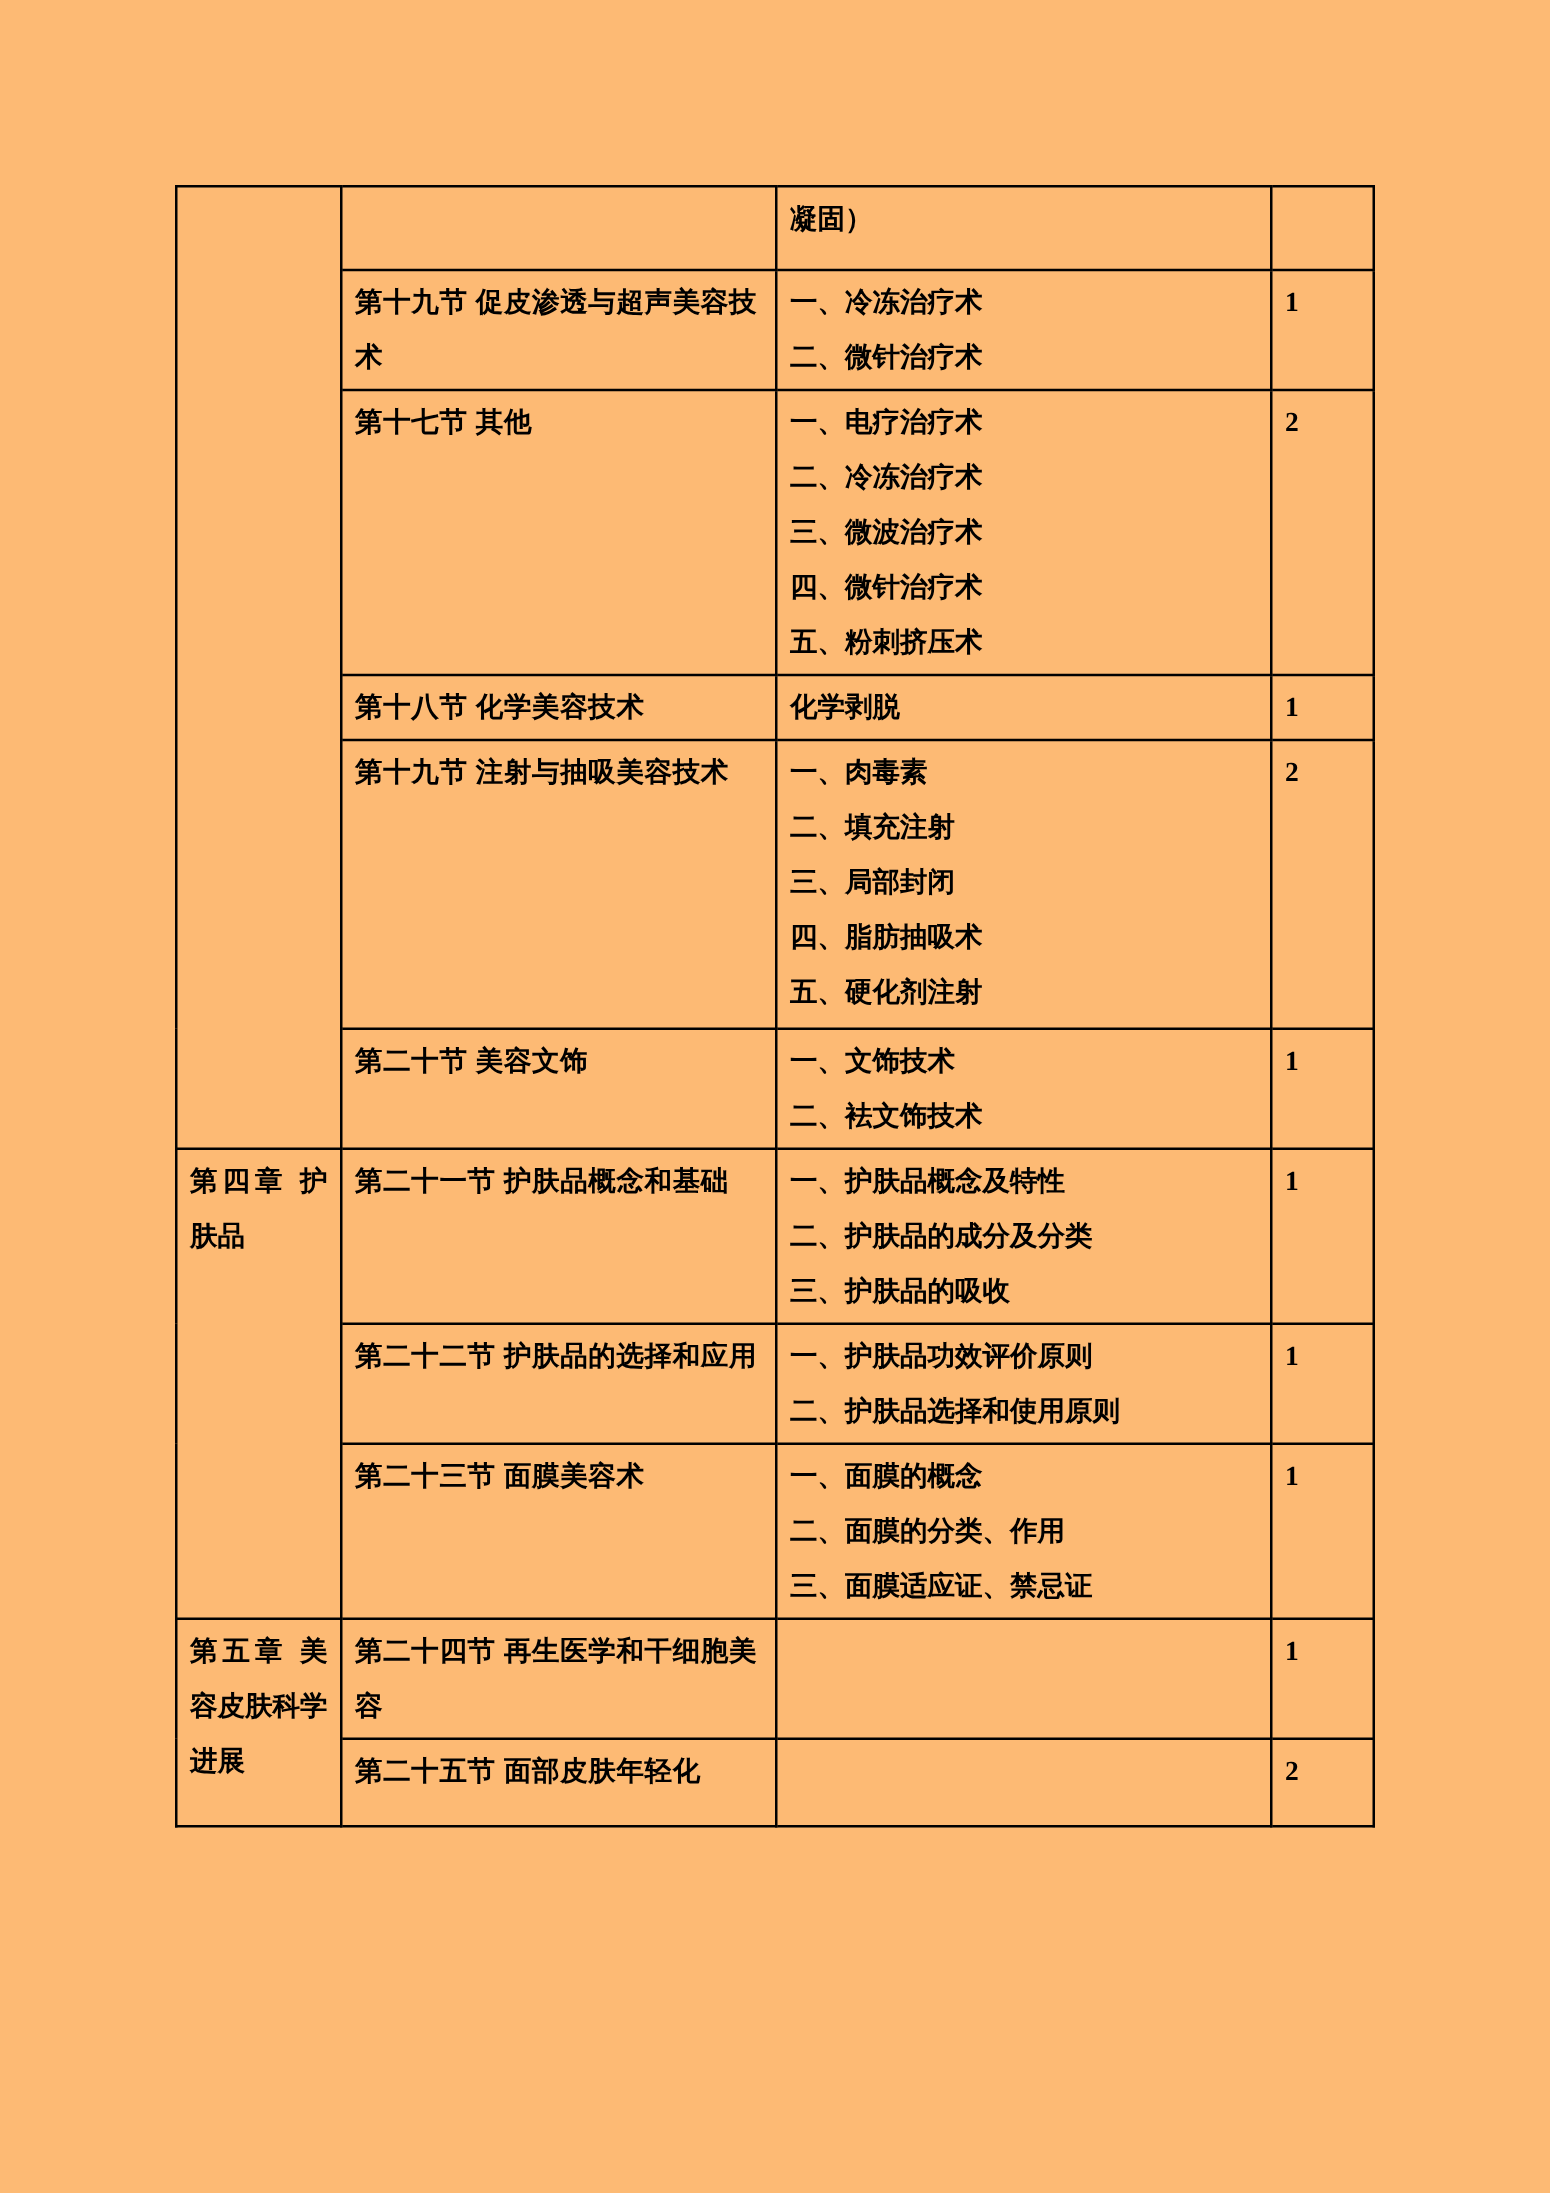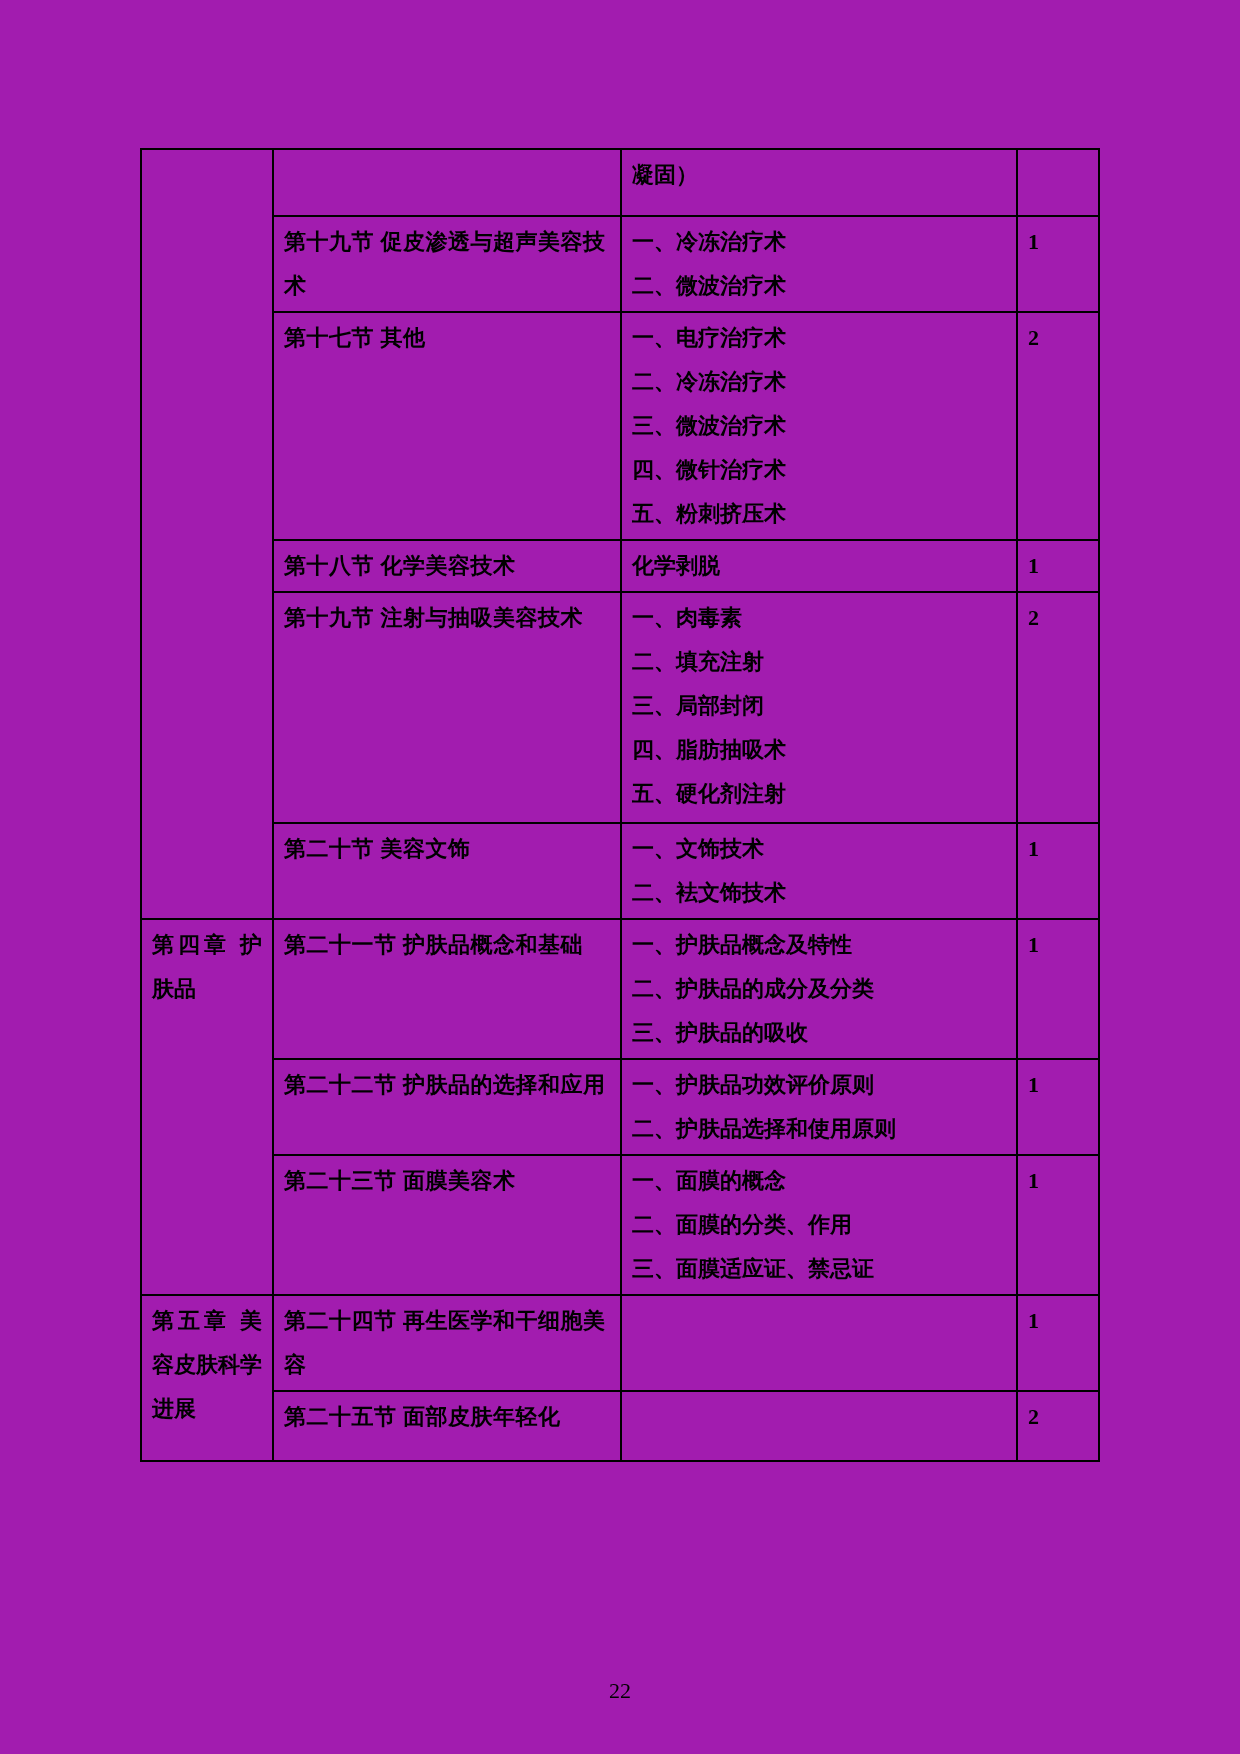--- a/index.html
+++ b/index.html
@@ -10,21 +10,21 @@
   body {
     width: 1240px;
     height: 1754px;
     position: relative;
     font-family: "Liberation Sans", sans-serif;
     color: #000000;
   }
   .doc-page {
     position: absolute;
     inset: 0;
-    background: #a21caf;
+    background: #fdba74;
   }
   table.syllabus {
     position: absolute;
     left: 140px;
     top: 148px;
     width: 958px;
     border-collapse: collapse;
     table-layout: fixed;
   }
   table.syllabus td {
@@ -82,21 +82,21 @@
         <td class="section-cell"></td>
         <td class="content-cell">
             <div class="item-line">凝固）</div>
           </td>
         <td class="hours-cell"></td>
       </tr>
       <tr style="height:92px">
         <td class="section-cell">第十九节 促皮渗透与超声美容技术</td>
         <td class="content-cell">
             <div class="item-line">一、冷冻治疗术</div>
-            <div class="item-line">二、微波治疗术</div>
+            <div class="item-line">二、微针治疗术</div>
           </td>
         <td class="hours-cell">1</td>
       </tr>
       <tr style="height:226px">
         <td class="section-cell">第十七节 其他</td>
         <td class="content-cell">
             <div class="item-line">一、电疗治疗术</div>
             <div class="item-line">二、冷冻治疗术</div>
             <div class="item-line">三、微波治疗术</div>
             <div class="item-line">四、微针治疗术</div>
@@ -164,15 +164,14 @@
         <td class="hours-cell">1</td>
       </tr>
       <tr style="height:70px">
         <td class="section-cell">第二十五节 面部皮肤年轻化</td>
         <td class="content-cell"></td>
         <td class="hours-cell">2</td>
       </tr>
     </tbody>
   </table>
 
-  <div class="page-number">22</div>
 
 </div>
 
 </body></html>

